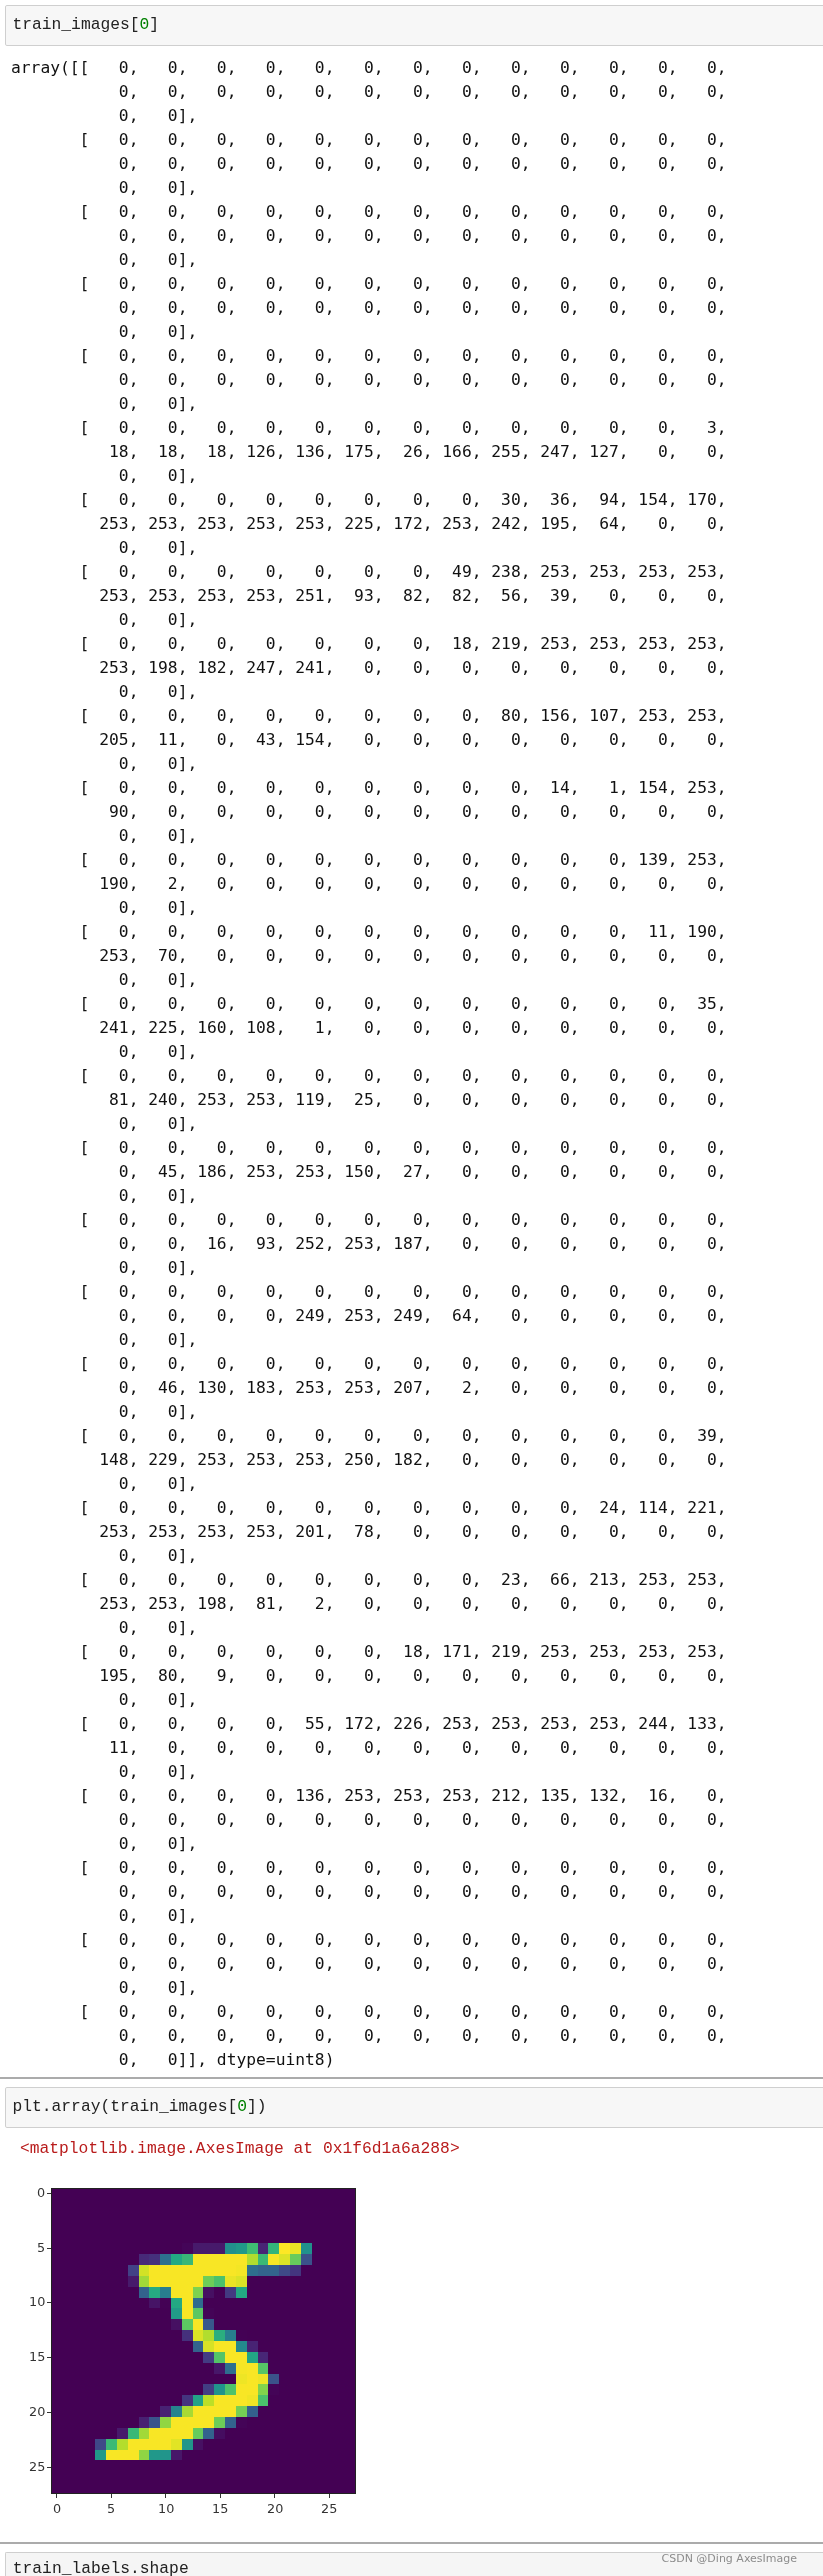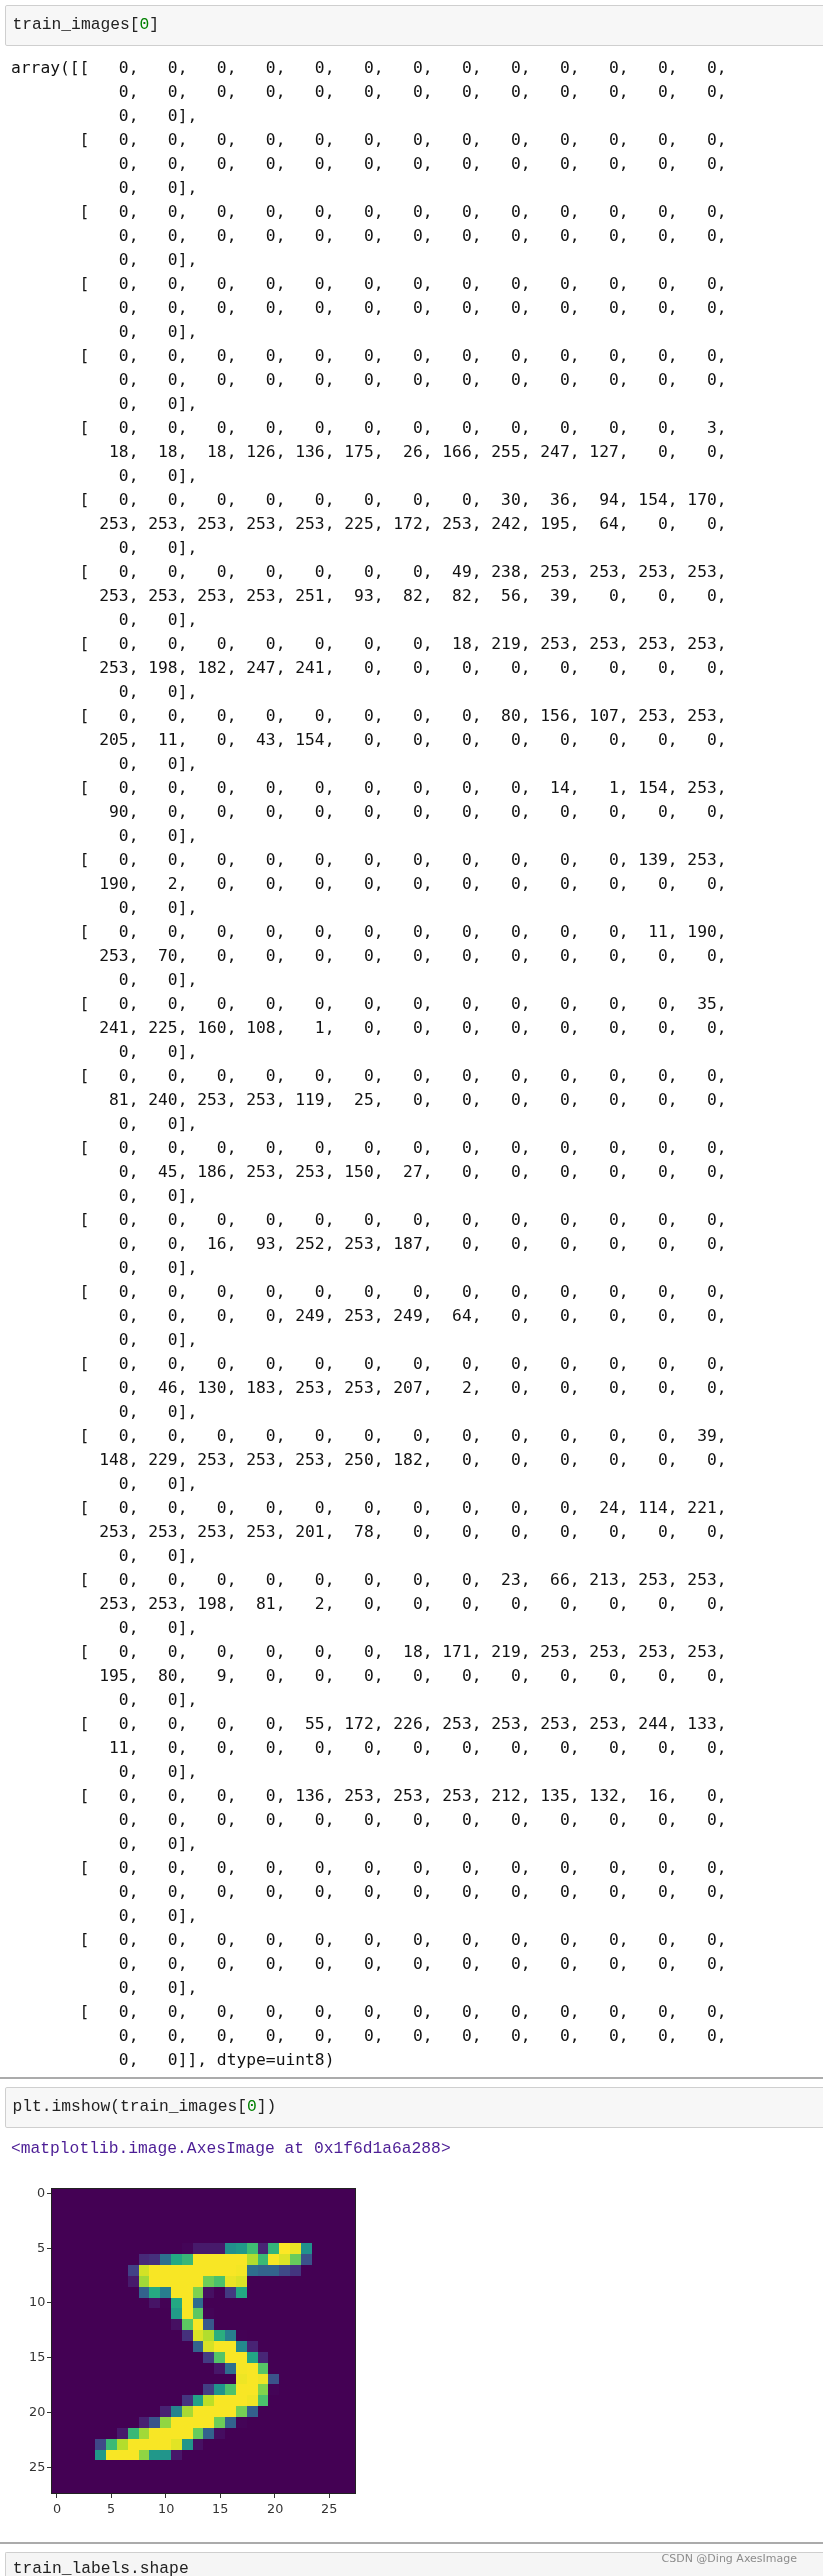--- a/index.html
+++ b/index.html
@@ -6,21 +6,21 @@
   body { width: 824px; height: 2576px; position: relative; overflow: hidden;
          font-family: "Liberation Mono", "DejaVu Sans Mono", monospace; color: #111; }
   .input-cell { position: absolute; left: 5.1px; right: -2.6px; background: #f7f7f7;
                 border: 1.3px solid #cfcfcf; border-radius: 1.9px; box-sizing: border-box;
                 padding: 0 0 0 6.4px; font-size: 16.3px; line-height: 38px; height: 41px;
                 white-space: pre; color: #222; }
   .num-tok { color: #008000; }
   .output { position: absolute; left: 11px; font-size: 16.3px; line-height: 24px;
             white-space: pre; color: #111; margin: 0; }
   .separator { position: absolute; left: 0; width: 824px; height: 1.9px; background: #ababab; }
-  .repr { position: absolute; left: 11px; font-size: 16.3px; white-space: pre; color: #4c1d95; }
+  .repr { position: absolute; left: 20px; font-size: 16.3px; white-space: pre; color: #b91c1c; }
   .plot-box { position: absolute; left: 51px; top: 2188px; width: 305px; height: 306px;
               border: 0.6px solid #222; box-sizing: border-box; background: #440154;
               display: grid; grid-template-columns: repeat(28, 1fr); grid-template-rows: repeat(28, 1fr); }
   .tick-label { position: absolute; font-family: "DejaVu Sans", "Liberation Sans", sans-serif;
                 font-size: 12.8px; color: #333; }
   .tick-mark { position: absolute; background: #333; }
   .watermark { position: absolute; right: 27px; top: 2552px; font-family: "DejaVu Sans", sans-serif;
                font-size: 11px; color: #8c8c8c; }
   .last-cell-bg { position: absolute; left: 5.1px; right: -2.6px; top: 2552px; height: 38px;
                   background: #f5f5f5; border-top: 1.3px solid #cfcfcf; border-left: 1.3px solid #cfcfcf; border-radius: 1.9px 0 0 0; }
@@ -111,21 +111,21 @@
            0,   0],
        [   0,   0,   0,   0,   0,   0,   0,   0,   0,   0,   0,   0,   0,
            0,   0,   0,   0,   0,   0,   0,   0,   0,   0,   0,   0,   0,
            0,   0],
        [   0,   0,   0,   0,   0,   0,   0,   0,   0,   0,   0,   0,   0,
            0,   0,   0,   0,   0,   0,   0,   0,   0,   0,   0,   0,   0,
            0,   0]], dtype=uint8)</pre>
 
 <div class="separator" style="top:2077px;"></div>
 
-<div class="input-cell" style="top:2087px;"><span>plt.imshow(train_images[</span><span class="num-tok">0</span><span>])</span></div>
+<div class="input-cell" style="top:2087px;"><span>plt.array(train_images[</span><span class="num-tok">0</span><span>])</span></div>
 
 <div class="repr" style="top:2139px;">&lt;matplotlib.image.AxesImage at 0x1f6d1a6a288&gt;</div>
 
 <div class="plot-box" id="plot-box">
     <div style="background: rgb(68, 1, 84);"></div>
     <div style="background: rgb(68, 1, 84);"></div>
     <div style="background: rgb(68, 1, 84);"></div>
     <div style="background: rgb(68, 1, 84);"></div>
     <div style="background: rgb(68, 1, 84);"></div>
     <div style="background: rgb(68, 1, 84);"></div>

